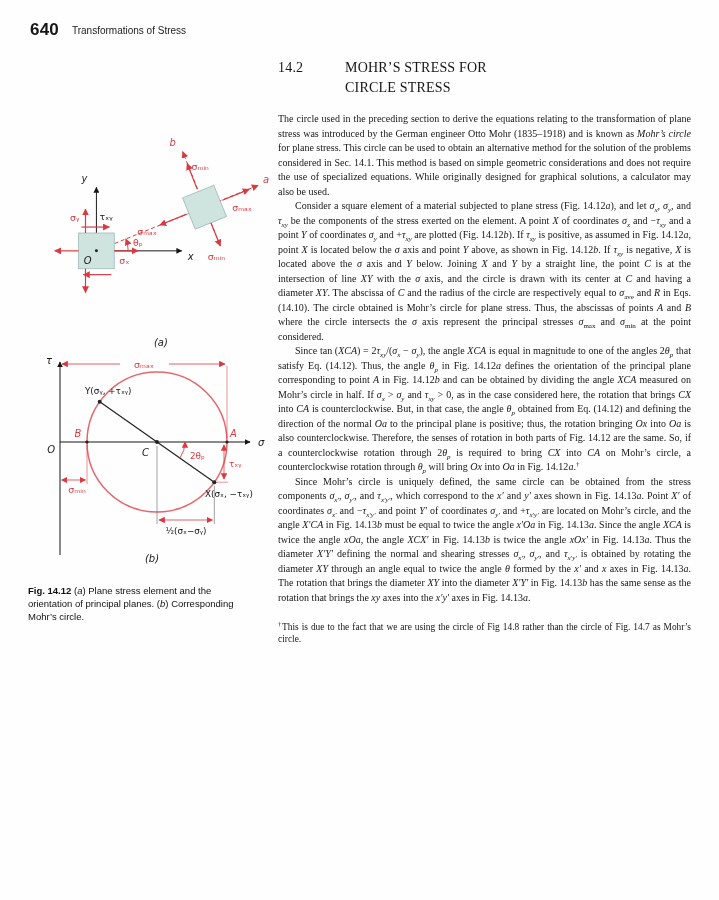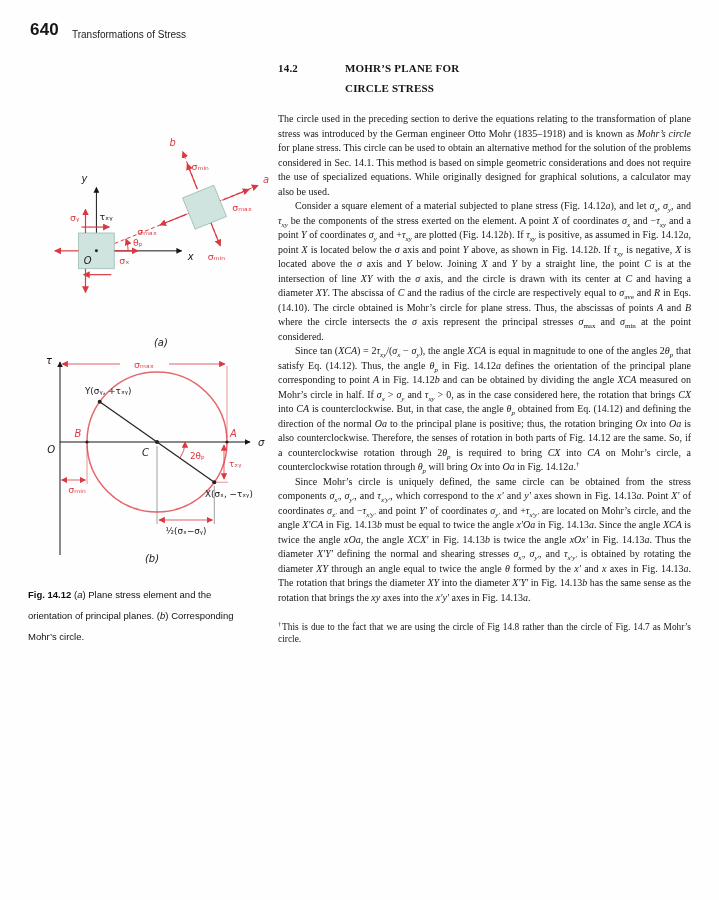--- a/index.html
+++ b/index.html
@@ -1,31 +1,31 @@
 <!DOCTYPE html>
 <html><head>
 <meta charset="utf-8">
 <style>
   *{margin:0;padding:0;box-sizing:border-box}
   body{background:#e9e9e9}
   .page{position:relative;width:719px;height:900px;margin:0 auto;background:#fffefe;
         font-family:"Liberation Serif",serif;color:#161616;overflow:hidden}
-  .runhead{position:absolute;left:30px;top:20px;display:flex;align-items:flex-end;gap:13px;
+  .runhead{position:absolute;left:30px;top:20px;display:flex;align-items:center;gap:13px;
            font-family:"Liberation Sans",sans-serif}
   .runhead .num{font-size:17px;font-weight:700;letter-spacing:.2px}
   .runhead .rtitle{font-size:10px;color:#222}
 
   .figa{position:absolute;left:12px;top:112px;width:268px;height:243px}
   .figb{position:absolute;left:22px;top:350px;width:250px;height:225px}
   .figcap{position:absolute;left:28px;top:584px;width:206px;
-          font-family:"Liberation Sans",sans-serif;font-size:9.5px;line-height:21px;color:#111}
+          font-family:"Liberation Sans",sans-serif;font-size:9.5px;line-height:13px;color:#111}
   .figcap b{font-weight:700}
 
   .textcol{position:absolute;left:278px;top:58px;width:413px}
-  .heading{display:flex;font-weight:700;font-size:11px;line-height:20px;letter-spacing:.2px;margin-bottom:14px}
+  .heading{display:flex;font-weight:400;font-size:14px;line-height:20px;letter-spacing:.2px;margin-bottom:14px}
   .heading .no{width:67px;flex:none}
   .para{font-size:10px;line-height:14.5px;text-align:justify}
   .para.indent{text-indent:17px}
   sub,sup{font-size:.7em;line-height:0}
   .footnote{margin-top:17px;font-size:9.4px;line-height:11.6px;text-align:justify}
 
   svg text{font-family:"DejaVu Sans",sans-serif}
   .t10{font-size:10px}.t9{font-size:9.5px}.t85{font-size:8.8px}
   .it{font-style:italic}
   .red{fill:#d93a41}
@@ -181,21 +181,21 @@
 
   <div class="figcap">
     <b>Fig. 14.12</b>
     <span>(<i>a</i>) Plane stress element and the orientation of principal planes. (<i>b</i>) Corresponding Mohr’s circle.</span>
   </div>
 
   <div class="textcol">
     <div class="heading">
       <span class="no">14.2</span>
       <span class="ttl">
-        <span>MOHR’S PLANE FOR</span><br>
+        <span>MOHR’S STRESS FOR</span><br>
         <span>CIRCLE STRESS</span>
       </span>
     </div>
 
     <p class="para">The circle used in the preceding section to derive the equations relating to the transformation of plane stress was introduced by the German engineer Otto Mohr (1835–1918) and is known as <i>Mohr’s circle</i> for plane stress. This circle can be used to obtain an alternative method for the solution of the problems considered in Sec. 14.1. This method is based on simple geometric considerations and does not require the use of specialized equations. While originally designed for graphical solutions, a calculator may also be used.</p>
     <p class="para indent">Consider a square element of a material subjected to plane stress (Fig. 14.12<i>a</i>), and let <i>σ<sub>x</sub></i>, <i>σ<sub>y</sub></i>, and <i>τ<sub>xy</sub></i> be the components of the stress exerted on the element. A point <i>X</i> of coordinates <i>σ<sub>x</sub></i> and −<i>τ<sub>xy</sub></i> and a point <i>Y</i> of coordinates <i>σ<sub>y</sub></i> and +<i>τ<sub>xy</sub></i> are plotted (Fig. 14.12<i>b</i>). If <i>τ<sub>xy</sub></i> is positive, as assumed in Fig. 14.12<i>a</i>, point <i>X</i> is located below the <i>σ</i> axis and point <i>Y</i> above, as shown in Fig. 14.12<i>b</i>. If <i>τ<sub>xy</sub></i> is negative, <i>X</i> is located above the <i>σ</i> axis and <i>Y</i> below. Joining <i>X</i> and <i>Y</i> by a straight line, the point <i>C</i> is at the intersection of line <i>XY</i> with the <i>σ</i> axis, and the circle is drawn with its center at <i>C</i> and having a diameter <i>XY</i>. The abscissa of <i>C</i> and the radius of the circle are respectively equal to <i>σ</i><sub>ave</sub> and <i>R</i> in Eqs. (14.10). The circle obtained is Mohr’s circle for plane stress. Thus, the abscissas of points <i>A</i> and <i>B</i> where the circle intersects the <i>σ</i> axis represent the principal stresses <i>σ</i><sub>max</sub> and <i>σ</i><sub>min</sub> at the point considered.</p>
     <p class="para indent">Since tan (<i>XCA</i>) = 2<i>τ<sub>xy</sub></i>/(<i>σ<sub>x</sub></i> − <i>σ<sub>y</sub></i>), the angle <i>XCA</i> is equal in magnitude to one of the angles 2<i>θ<sub>p</sub></i> that satisfy Eq. (14.12). Thus, the angle <i>θ<sub>p</sub></i> in Fig. 14.12<i>a</i> defines the orientation of the principal plane corresponding to point <i>A</i> in Fig. 14.12<i>b</i> and can be obtained by dividing the angle <i>XCA</i> measured on Mohr’s circle in half. If <i>σ<sub>x</sub></i> &gt; <i>σ<sub>y</sub></i> and <i>τ<sub>xy</sub></i> &gt; 0, as in the case considered here, the rotation that brings <i>CX</i> into <i>CA</i> is counterclockwise. But, in that case, the angle <i>θ<sub>p</sub></i> obtained from Eq. (14.12) and defining the direction of the normal <i>Oa</i> to the principal plane is positive; thus, the rotation bringing <i>Ox</i> into <i>Oa</i> is also counterclockwise. Therefore, the senses of rotation in both parts of Fig. 14.12 are the same. So, if a counterclockwise rotation through 2<i>θ<sub>p</sub></i> is required to bring <i>CX</i> into <i>CA</i> on Mohr’s circle, a counterclockwise rotation through <i>θ<sub>p</sub></i> will bring <i>Ox</i> into <i>Oa</i> in Fig. 14.12<i>a</i>.<sup>†</sup></p>
     <p class="para indent">Since Mohr’s circle is uniquely defined, the same circle can be obtained from the stress components <i>σ<sub>x′</sub></i>, <i>σ<sub>y′</sub></i>, and <i>τ<sub>x′y′</sub></i>, which correspond to the <i>x′</i> and <i>y′</i> axes shown in Fig. 14.13<i>a</i>. Point <i>X′</i> of coordinates <i>σ<sub>x′</sub></i> and −<i>τ<sub>x′y′</sub></i> and point <i>Y′</i> of coordinates <i>σ<sub>y′</sub></i> and +<i>τ<sub>x′y′</sub></i> are located on Mohr’s circle, and the angle <i>X′CA</i> in Fig. 14.13<i>b</i> must be equal to twice the angle <i>x′Oa</i> in Fig. 14.13<i>a</i>. Since the angle <i>XCA</i> is twice the angle <i>xOa</i>, the angle <i>XCX′</i> in Fig. 14.13<i>b</i> is twice the angle <i>xOx′</i> in Fig. 14.13<i>a</i>. Thus the diameter <i>X′Y′</i> defining the normal and shearing stresses <i>σ<sub>x′</sub></i>, <i>σ<sub>y′</sub></i>, and <i>τ<sub>x′y′</sub></i> is obtained by rotating the diameter <i>XY</i> through an angle equal to twice the angle <i>θ</i> formed by the <i>x′</i> and <i>x</i> axes in Fig. 14.13<i>a</i>. The rotation that brings the diameter <i>XY</i> into the diameter <i>X′Y′</i> in Fig. 14.13<i>b</i> has the same sense as the rotation that brings the <i>xy</i> axes into the <i>x′y′</i> axes in Fig. 14.13<i>a</i>.</p>
 
     <div class="footnote"><sup>†</sup>This is due to the fact that we are using the circle of Fig 14.8 rather than the circle of Fig. 14.7 as Mohr’s circle.</div>

